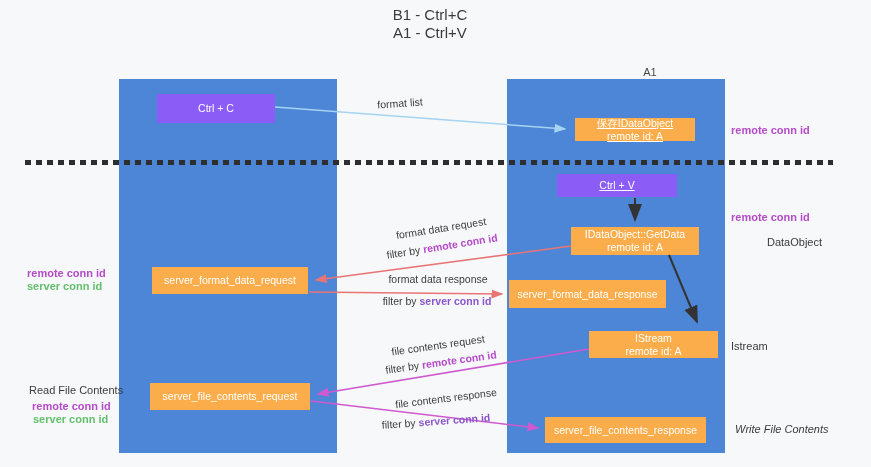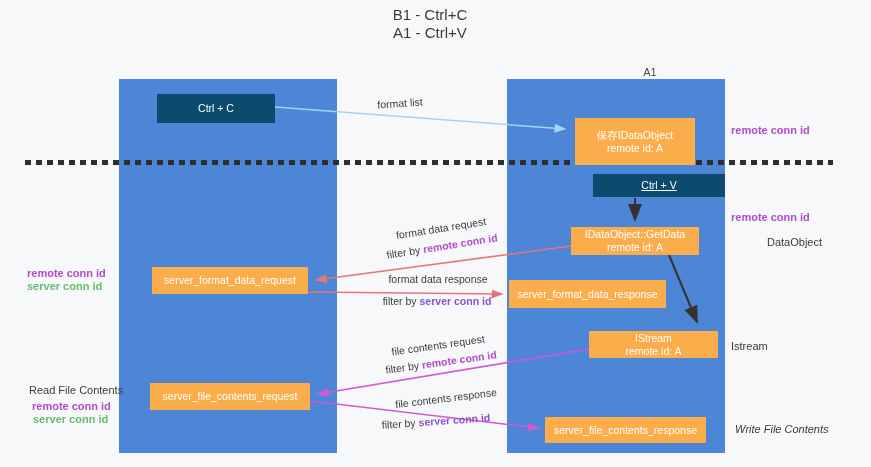--- a/index.html
+++ b/index.html
@@ -4,21 +4,21 @@
 <style>
   html,body{margin:0;padding:0;background:#f7f8f9;}
   #canvas{position:relative;width:871px;height:467px;background:#f7f8f9;overflow:hidden;
           font-family:"Liberation Sans", sans-serif;border-radius:24px;}
   .abs{position:absolute;}
   .title{width:220px;text-align:center;font-size:15px;color:#3b3b3b;line-height:18px;}
   .lane{background:#4d86d6;}
   .lane-header{text-align:center;font-size:11px;color:#4a4a4a;line-height:12px;width:120px;}
   .node{color:#fff;font-size:10.5px;display:flex;flex-direction:column;align-items:center;
         justify-content:center;text-align:center;line-height:13px;}
-  .green{background:#0c4a6e;}
+  .green{background:#8b5cf6;}
   .orange{background:#fbad4b;}
   .divider{height:5px;background:repeating-linear-gradient(90deg,#2e2e2e 0 6px,transparent 6px 11px);}
   .elabel{font-size:10.5px;color:#3d3d3d;white-space:nowrap;}
   .slabel{font-size:11px;white-space:nowrap;}
   .purple{color:#b44bc8;font-weight:bold;}
   .violet{color:#8a55cc;font-weight:bold;}
   .greentx{color:#63bf6d;font-weight:bold;}
   .black-lbl{color:#3b3b3b;}
   .fb{margin-right:3px;}
   svg{position:absolute;left:0;top:0;pointer-events:none;}
@@ -40,26 +40,26 @@
 
   <div class="abs lane" style="left:119px;top:79px;width:218px;height:374px;"></div>
   <div class="abs lane" style="left:507px;top:79px;width:218px;height:374px;"></div>
 
   <div class="abs divider" style="left:25px;top:160px;width:808px;"></div>
 
   <div class="abs node green" style="left:157px;top:94px;width:118px;height:29px;">
     <span>Ctrl + C</span>
   </div>
 
-  <div class="abs node orange" style="left:575px;top:118px;width:120px;height:47px;">
+  <div class="abs node orange" style="left:575px;top:118px;width:120px;height:23px;text-decoration:underline;">
     <span>保存IDataObject</span>
     <span>remote id: A</span>
   </div>
 
-  <div class="abs node green" style="left:593px;top:174px;width:132px;height:23px;text-decoration:underline;">
+  <div class="abs node green" style="left:557px;top:174px;width:120px;height:23px;text-decoration:underline;">
     <span>Ctrl + V</span>
   </div>
 
   <div class="abs node orange" style="left:571px;top:227px;width:128px;height:28px;">
     <span>IDataObject::GetData</span>
     <span>remote id: A</span>
   </div>
 
   <div class="abs node orange" style="left:152px;top:267px;width:156px;height:27px;">
     <span>server_format_data_request</span>

